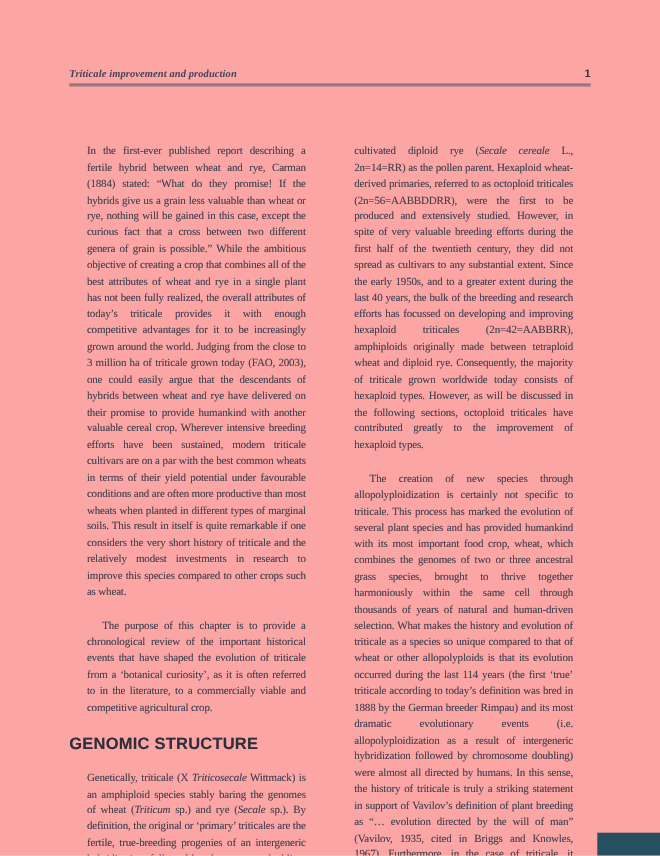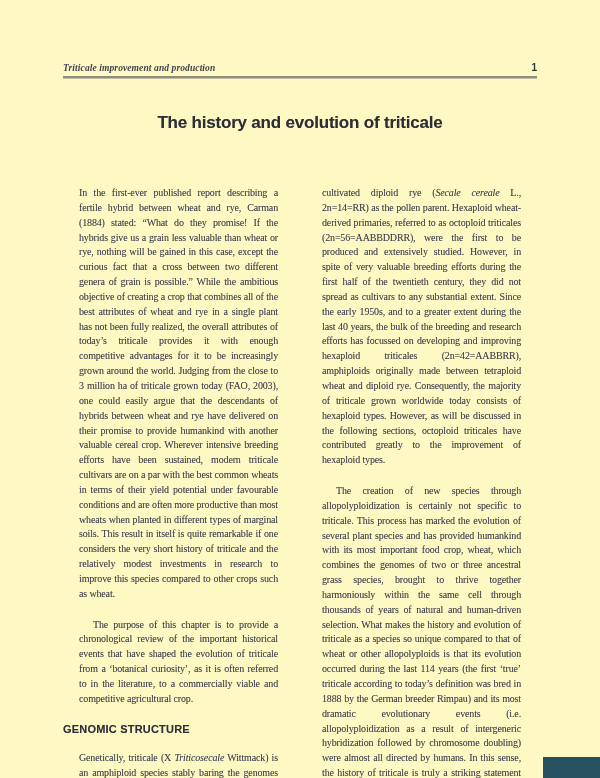--- a/index.html
+++ b/index.html
@@ -4,21 +4,21 @@
 <style>
   html, body { margin: 0; padding: 0; }
   body {
     width: 600px; height: 778px;
     font-family: "Liberation Serif", serif;
     background: #e9e9e4;
   }
   .page {
     position: relative;
     width: 600px; height: 778px;
-    background: #fef9c3;
+    background: #fca5a5;
     overflow: hidden;
     box-sizing: border-box;
     padding: 62px 63px 0 63px;
     color: #40414f;
   }
   .running-row {
     display: flex;
     justify-content: space-between;
     align-items: flex-end;
     border-bottom: 2px solid #46475299;
@@ -68,21 +68,21 @@
     line-height: 14.85px;
     text-align: justify;
     letter-spacing: -0.15px;
     color: #40414f;
     text-shadow: 0 0 0.6px rgba(62,63,80,0.35);
   }
   .body-para.indent { text-indent: 14px; }
   .section-heading {
     font-family: "Liberation Sans", sans-serif;
     font-weight: bold;
-    font-size: 11px;
+    font-size: 15px;
     letter-spacing: 0.2px;
     color: #2e2f3a;
     margin: 11px 0 3px 0;
     text-shadow: 0 0 0.5px rgba(46,47,58,0.4);
   }
   .corner-artifact {
     position: absolute;
     right: 0; bottom: 0;
     width: 57px; height: 21px;
     background: #26505f;
@@ -92,21 +92,20 @@
 <body>
 
 <div class="page">
 
   <div class="running-row">
     <span class="running-head">Triticale improvement and production</span>
     <span class="page-number">1</span>
   </div>
 
   <div class="title-block">
-    <h1 class="page-title">The history and evolution of triticale</h1>
   </div>
 
   <div class="columns">
     <div class="column">
         <p class="body-para">In the first-ever published report describing a fertile hybrid between wheat and rye, Carman (1884) stated: “What do they promise! If the hybrids give us a grain less valuable than wheat or rye, nothing will be gained in this case, except the curious fact that a cross between two different genera of grain is possible.” While the ambitious objective of creating a crop that combines all of the best attributes of wheat and rye in a single plant has not been fully realized, the overall attributes of today’s triticale provides it with enough competitive advantages for it to be increasingly grown around the world. Judging from the close to 3 million ha of triticale grown today (FAO, 2003), one could easily argue that the descendants of hybrids between wheat and rye have delivered on their promise to provide humankind with another valuable cereal crop. Wherever intensive breeding efforts have been sustained, modern triticale cultivars are on a par with the best common wheats in terms of their yield potential under favourable conditions and are often more productive than most wheats when planted in different types of marginal soils. This result in itself is quite remarkable if one considers the very short history of triticale and the relatively modest investments in research to improve this species compared to other crops such as wheat.</p>
         <p class="body-para indent">The purpose of this chapter is to provide a chronological review of the important historical events that have shaped the evolution of triticale from a ‘botanical curiosity’, as it is often referred to in the literature, to a commercially viable and competitive agricultural crop.</p>
         <h2 class="section-heading">GENOMIC STRUCTURE</h2>
         <p class="body-para">Genetically, triticale (X <i>Triticosecale</i> Wittmack) is an amphiploid species stably baring the genomes of wheat (<i>Triticum</i> sp.) and rye (<i>Secale</i> sp.). By definition, the original or ‘primary’ triticales are the fertile, true-breeding progenies of an intergeneric hybridization, followed by chromosome doubling, between a seed parent from the genus <i>Triticum</i> and a pollen parent from the genus <i>Secale</i>. The great majority of today’s triticales are descendants of primaries involving either common wheat (<i>Triticum aestivum</i> L., 2n=42=AABBDD) or durum wheat (, 2n=28=AABB) as the seed parent and</p>
       </div>
     <div class="column">

